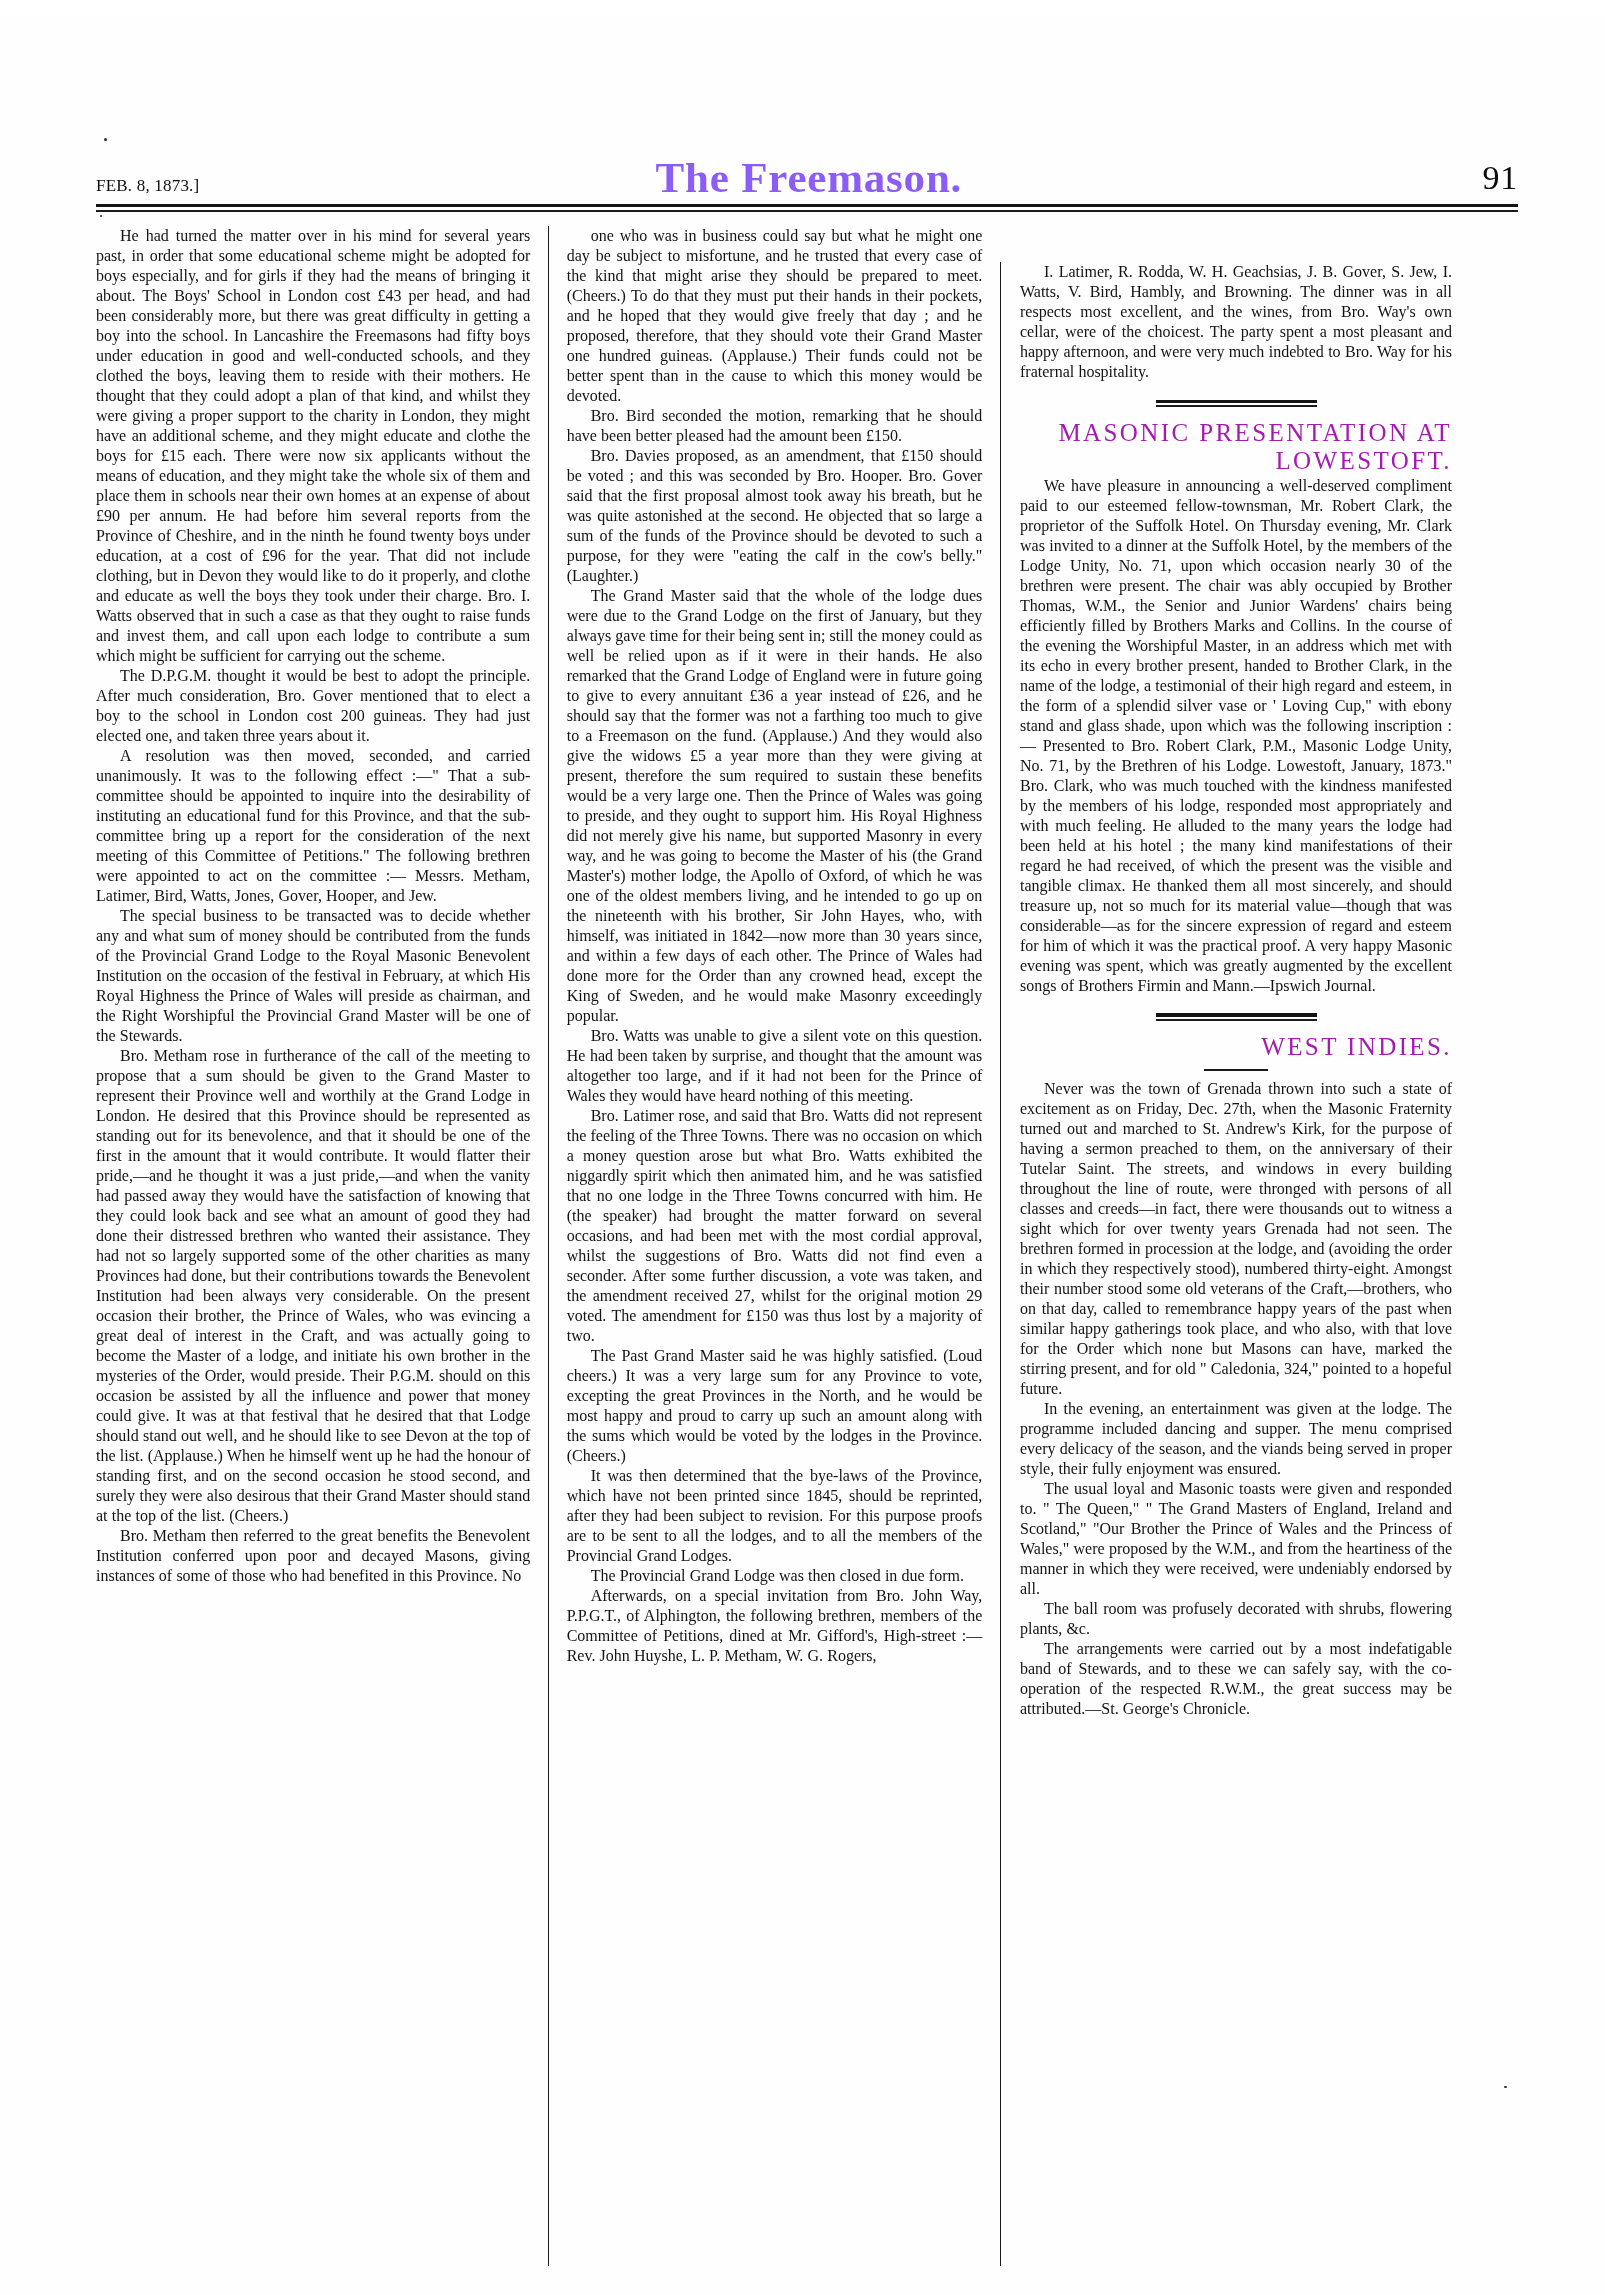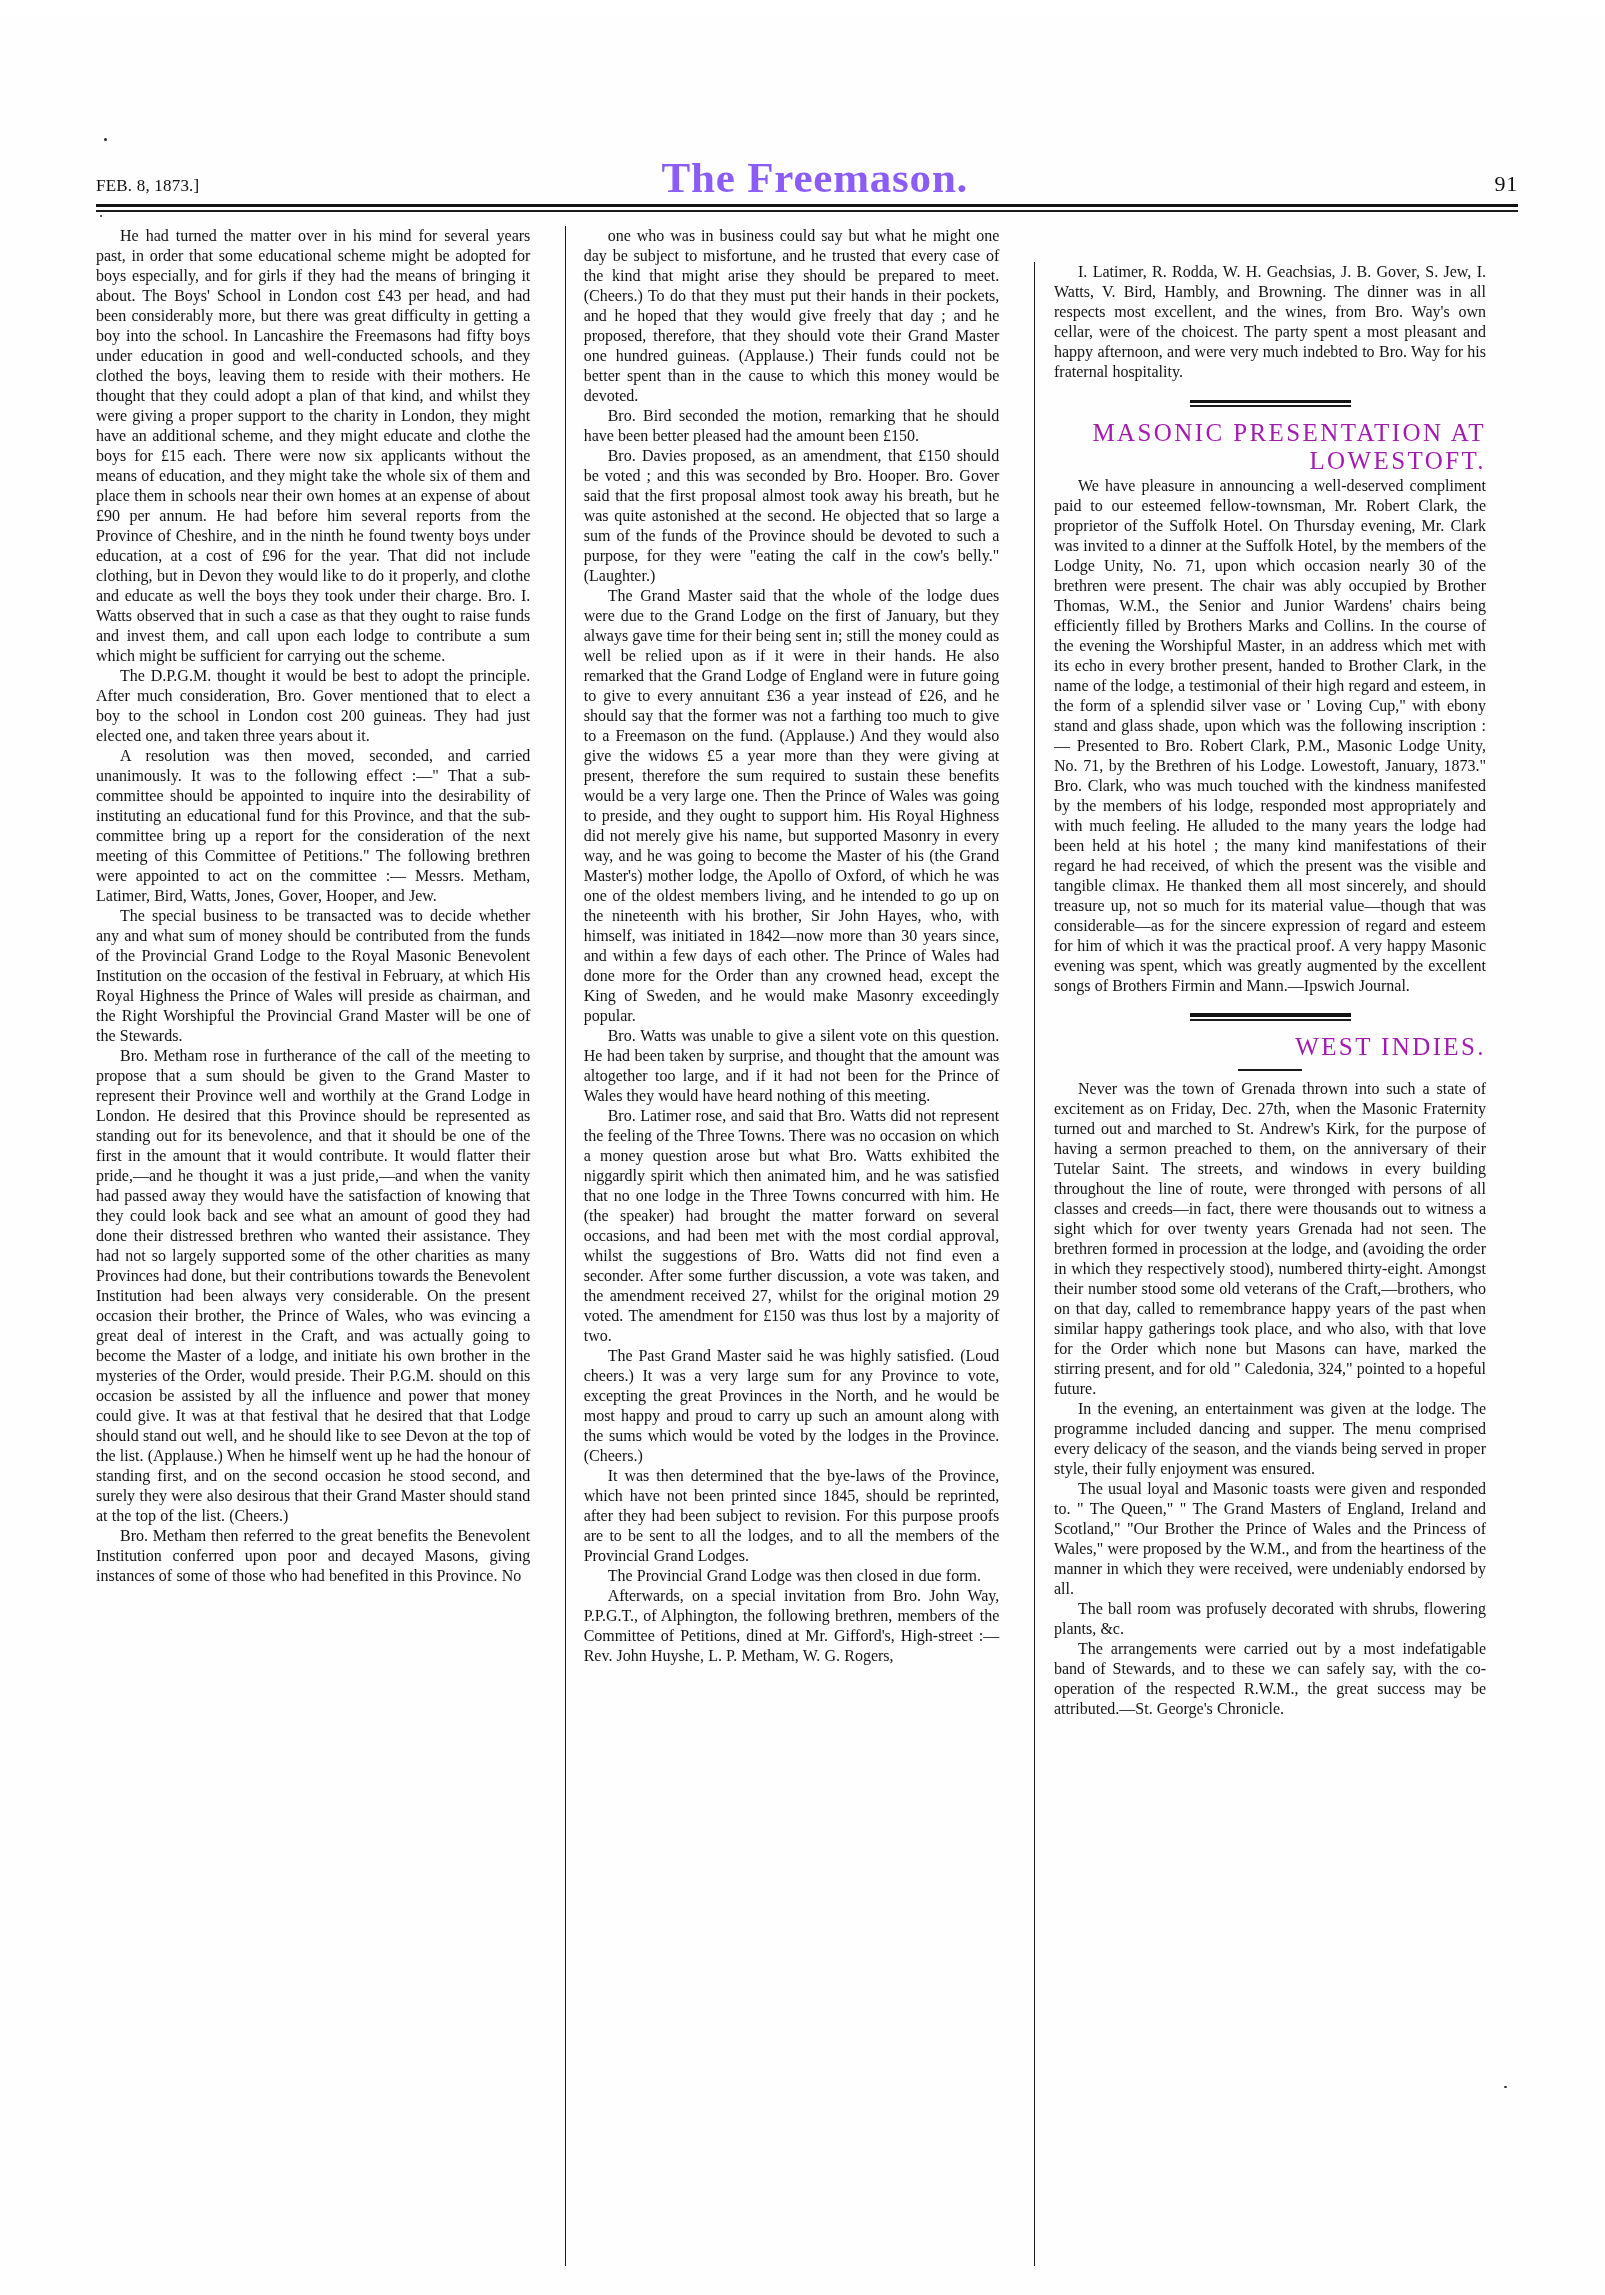--- a/index.html
+++ b/index.html
@@ -48,21 +48,21 @@
     font-family: "Liberation Serif", "DejaVu Serif", serif;
     font-size: 43px;
     font-weight: bold;
     letter-spacing: 0.8px;
     line-height: 1;
     color: #8b5cf6;
     position: relative;
     left: -32px;
   }
   .masthead-page {
-    font-size: 22px;
+    font-size: 34px;
     letter-spacing: 0.8px;
     padding-bottom: 1.6px;
     color: #0d0d0d;
   }
 
   
   .rule-double {
     position: absolute;
     left: 96px;
     top: 188px;
@@ -79,21 +79,21 @@
   }
 
   
   .columns {
     position: absolute;
     left: 96px;
     top: 210px;
     width: 1422px;
     height: 2040px;
     display: flex;
-    gap: 17px;
+    gap: 0;
   }
   .col {
     width: 452px;
     position: relative;
     box-sizing: border-box;
   }
   .col-1 { padding-right: 17.7px; }
   .col-2 { padding-left: 17.7px; padding-right: 17.7px; border-left: 1.6px solid #1a1a1a; }
   .col-3 { padding-left: 19px; border-left: 1.6px solid #1a1a1a; margin-top: 36px; }
 

